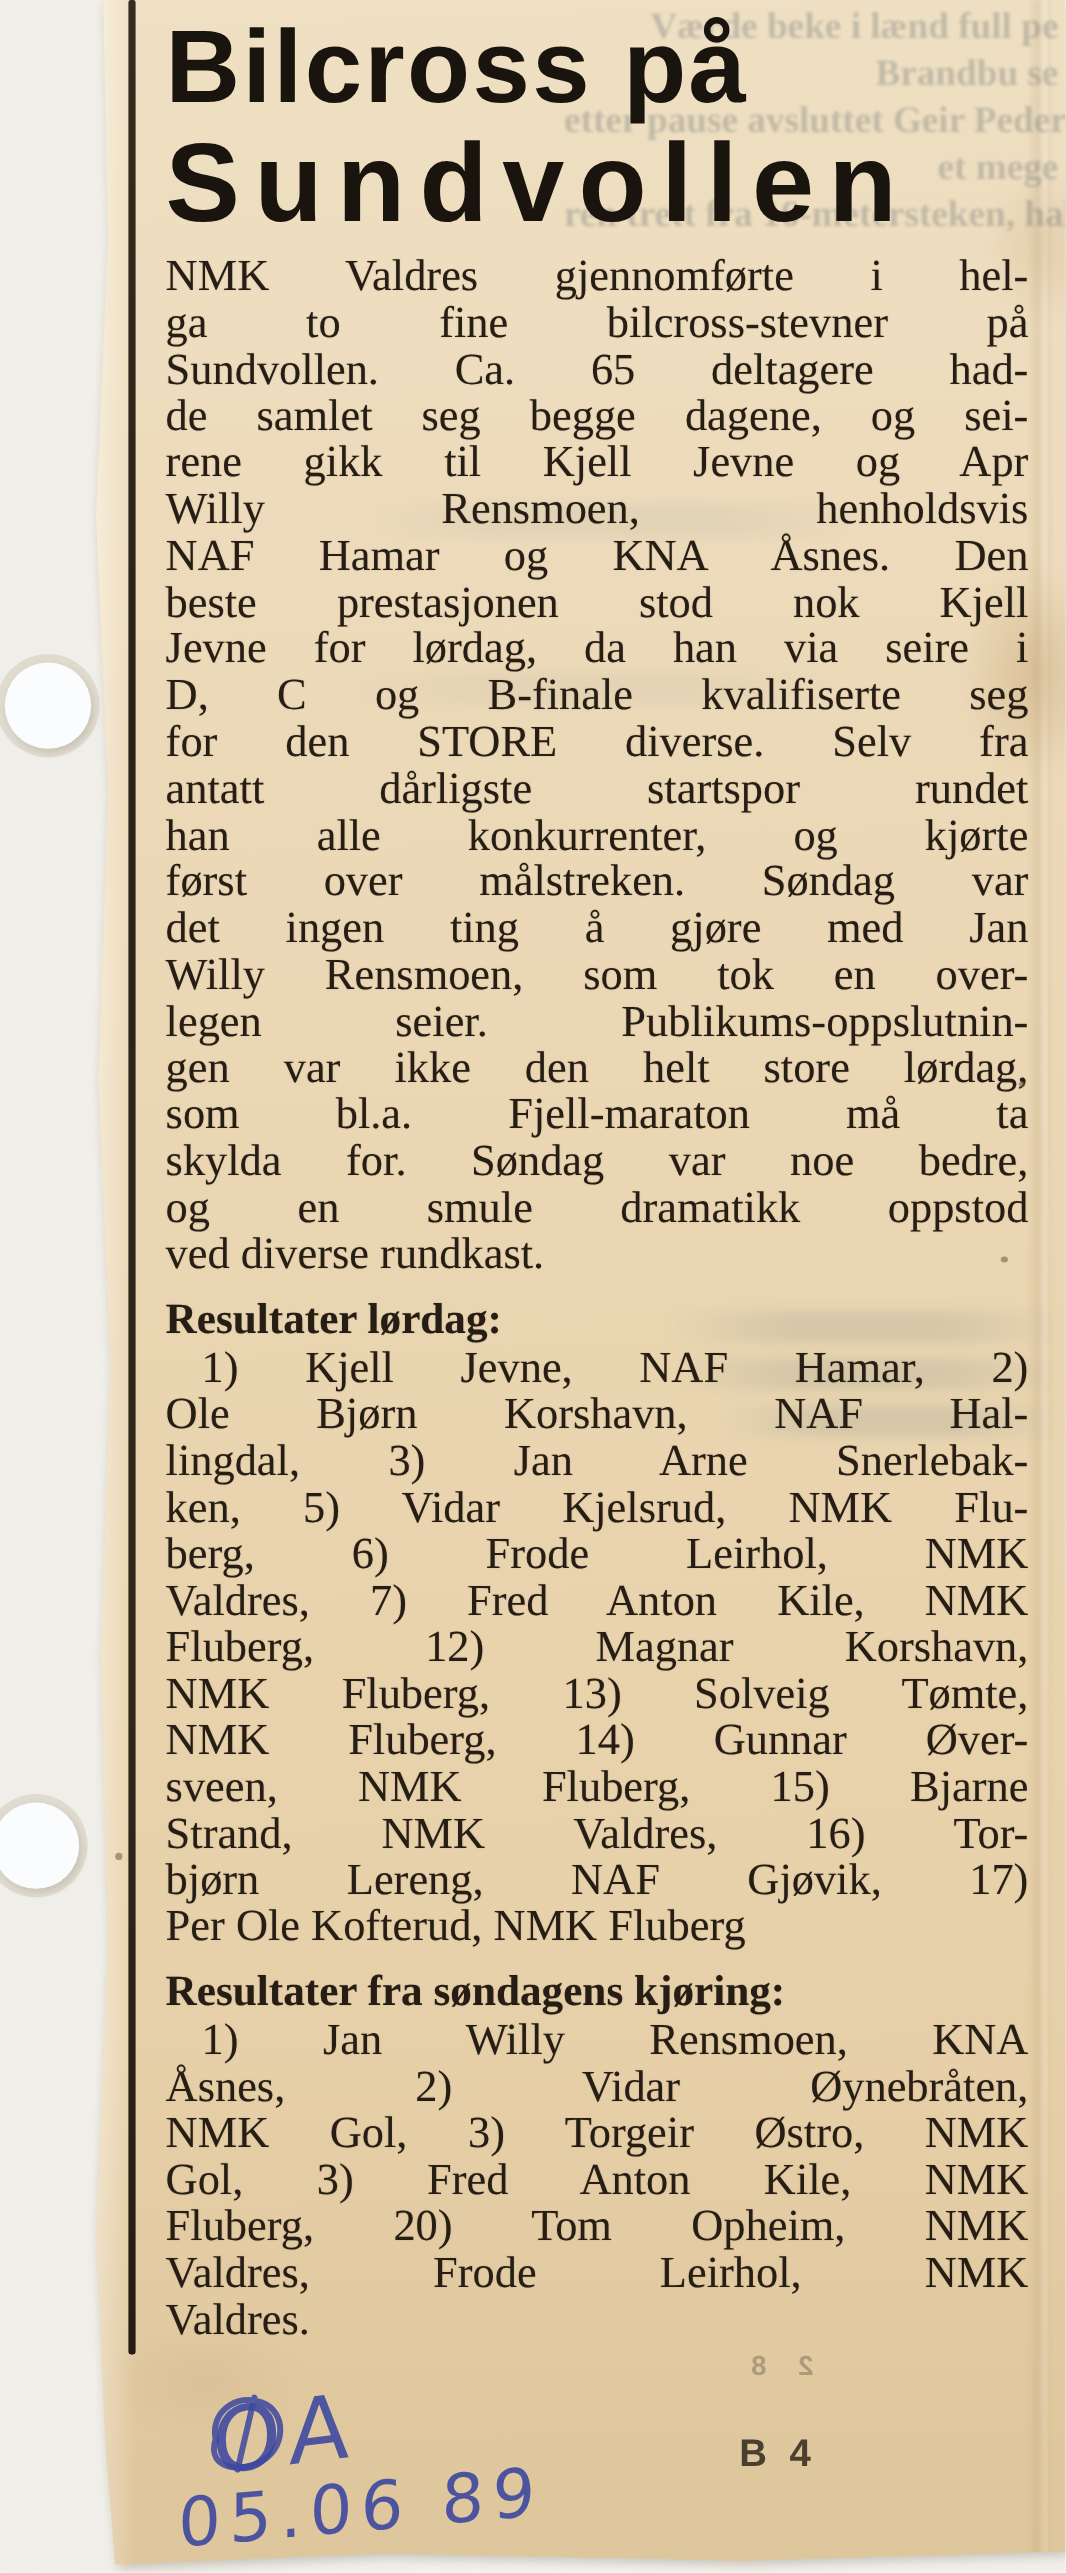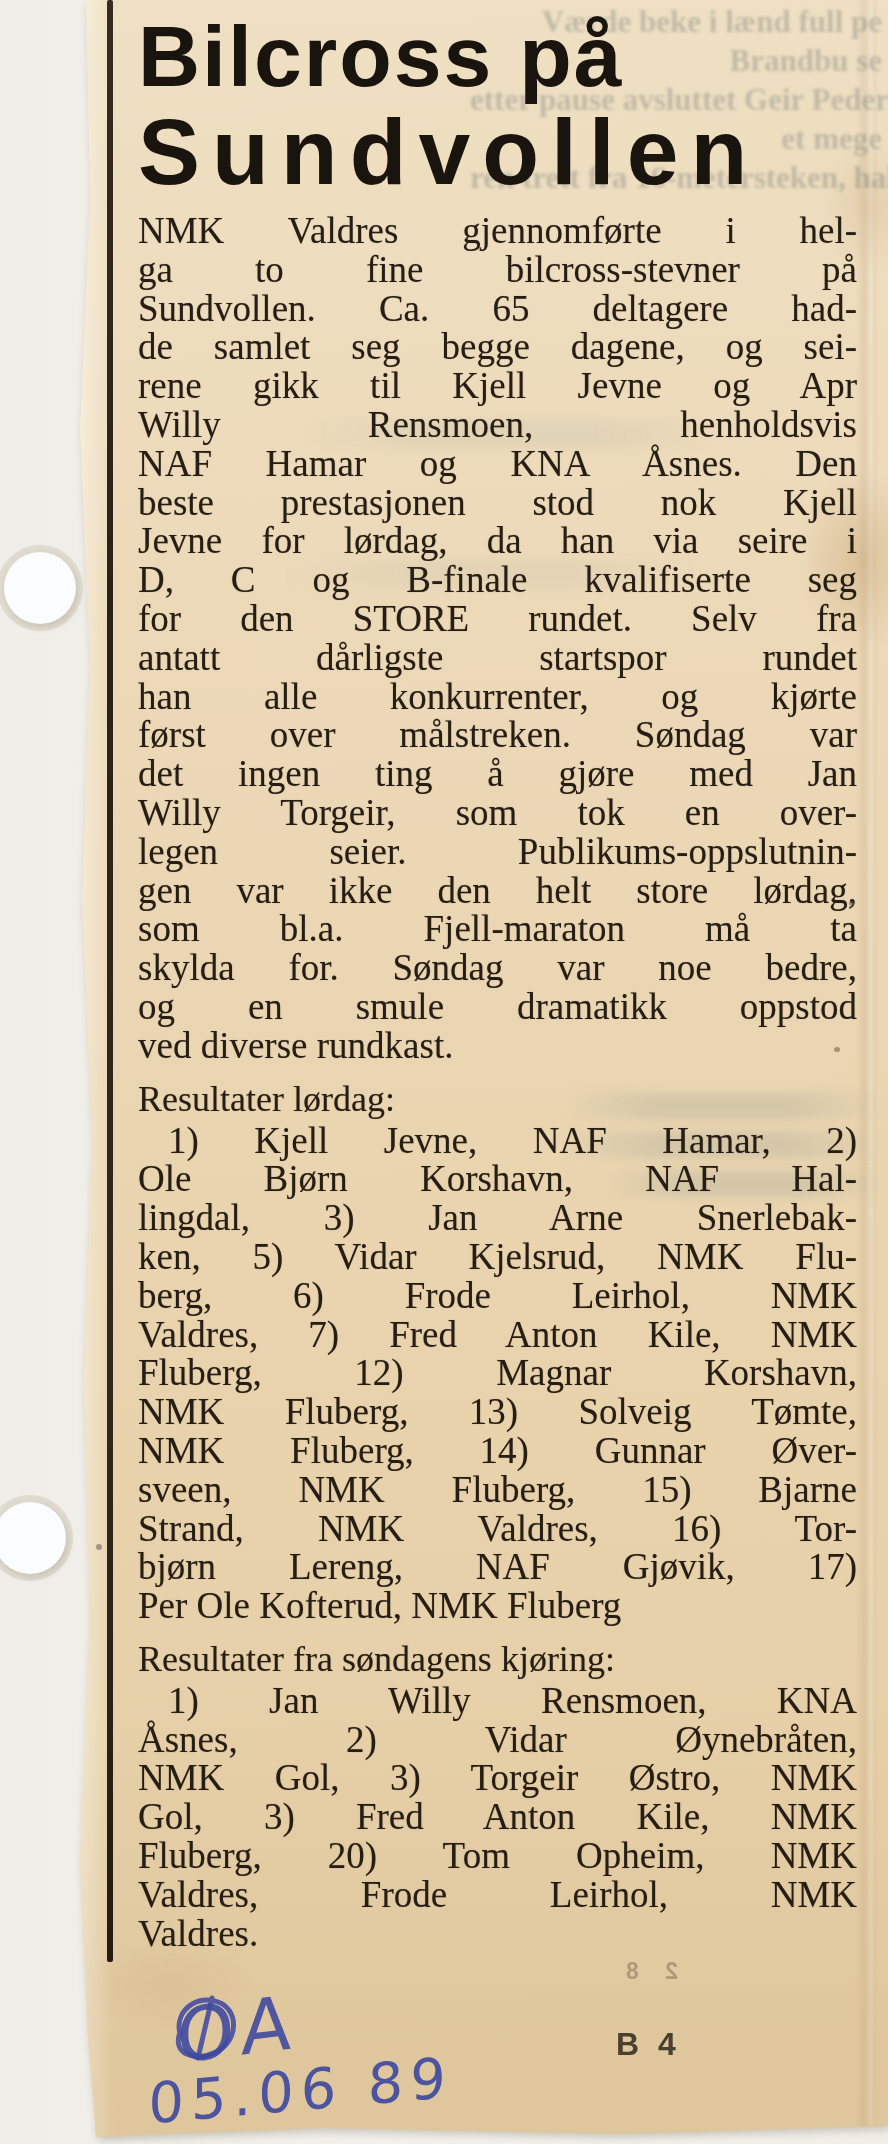--- a/index.html
+++ b/index.html
@@ -45,21 +45,21 @@
   .headline{margin-top:8px;color:#1a140f;font-family:"Liberation Sans",sans-serif;font-weight:700;}
   .hl{line-height:96px;white-space:nowrap;}
   .hl1{font-size:86px;letter-spacing:2px;}
   .hl2{font-size:93px;letter-spacing:12px;}
   .intro{margin-top:12px;}
   .tline{font-size:37px;line-height:38.8px;height:38.8px;
     text-align:justify;text-align-last:justify;
     text-shadow:0 0 1px rgba(55,40,25,.35);}
   .tline.flushleft{text-align-last:left;}
   .tline.indent{text-indent:30px;}
-  .subhead{font-weight:400;font-size:36px;line-height:42px;margin-top:12px;margin-bottom:2px;
+  .subhead{font-weight:700;font-size:36px;line-height:42px;margin-top:12px;margin-bottom:2px;
     text-shadow:0 0 1px rgba(55,40,25,.35);}
 
   
   .bleed{position:absolute;left:470px;top:2px;width:412px;
     color:rgba(85,100,105,.55);font-weight:700;font-size:31px;
     filter:blur(1.4px);opacity:.55;}
   .bline{text-align:right;line-height:39px;height:39px;white-space:nowrap;}
   .bstripe{position:absolute;background:linear-gradient(90deg,rgba(130,145,135,0),rgba(130,145,135,.20) 30%,rgba(130,145,135,.20) 70%,rgba(130,145,135,0));
     filter:blur(5px);border-radius:10px;}
 
@@ -117,26 +117,26 @@
           <div class="tline">NMK Valdres gjennomførte i hel-</div>
           <div class="tline">ga to fine bilcross-stevner på</div>
           <div class="tline">Sundvollen. Ca. 65 deltagere had-</div>
           <div class="tline">de samlet seg begge dagene, og sei-</div>
           <div class="tline">rene gikk til Kjell Jevne og Apr</div>
           <div class="tline">Willy Rensmoen, henholdsvis</div>
           <div class="tline">NAF Hamar og KNA Åsnes. Den</div>
           <div class="tline">beste prestasjonen stod nok Kjell</div>
           <div class="tline">Jevne for lørdag, da han via seire i</div>
           <div class="tline">D, C og B-finale kvalifiserte seg</div>
-          <div class="tline">for den STORE rundet. Selv fra</div>
+          <div class="tline">for den STORE diverse. Selv fra</div>
           <div class="tline">antatt dårligste startspor rundet</div>
           <div class="tline">han alle konkurrenter, og kjørte</div>
           <div class="tline">først over målstreken. Søndag var</div>
           <div class="tline">det ingen ting å gjøre med Jan</div>
-          <div class="tline">Willy Torgeir, som tok en over-</div>
+          <div class="tline">Willy Rensmoen, som tok en over-</div>
           <div class="tline">legen seier. Publikums-oppslutnin-</div>
           <div class="tline">gen var ikke den helt store lørdag,</div>
           <div class="tline">som bl.a. Fjell-maraton må ta</div>
           <div class="tline">skylda for. Søndag var noe bedre,</div>
           <div class="tline">og en smule dramatikk oppstod</div>
           <div class="tline flushleft">ved diverse rundkast.</div>
         </div>
 
       <div class="subhead">Resultater lørdag:</div>
       <div>

